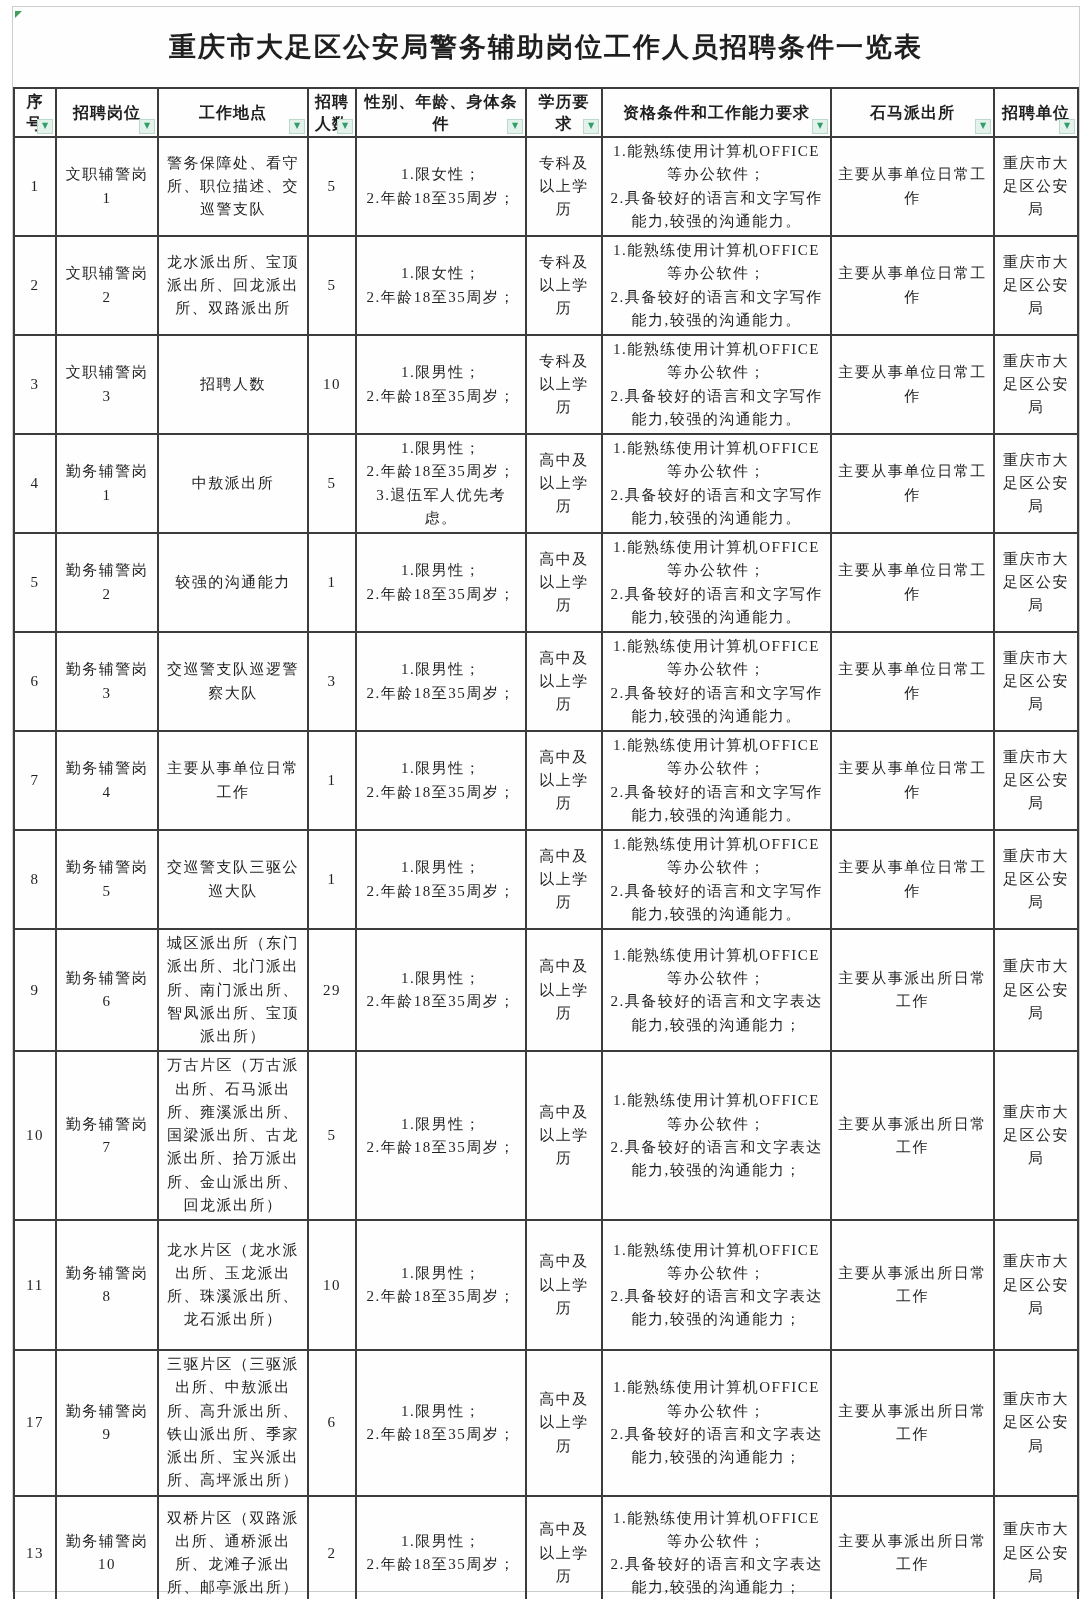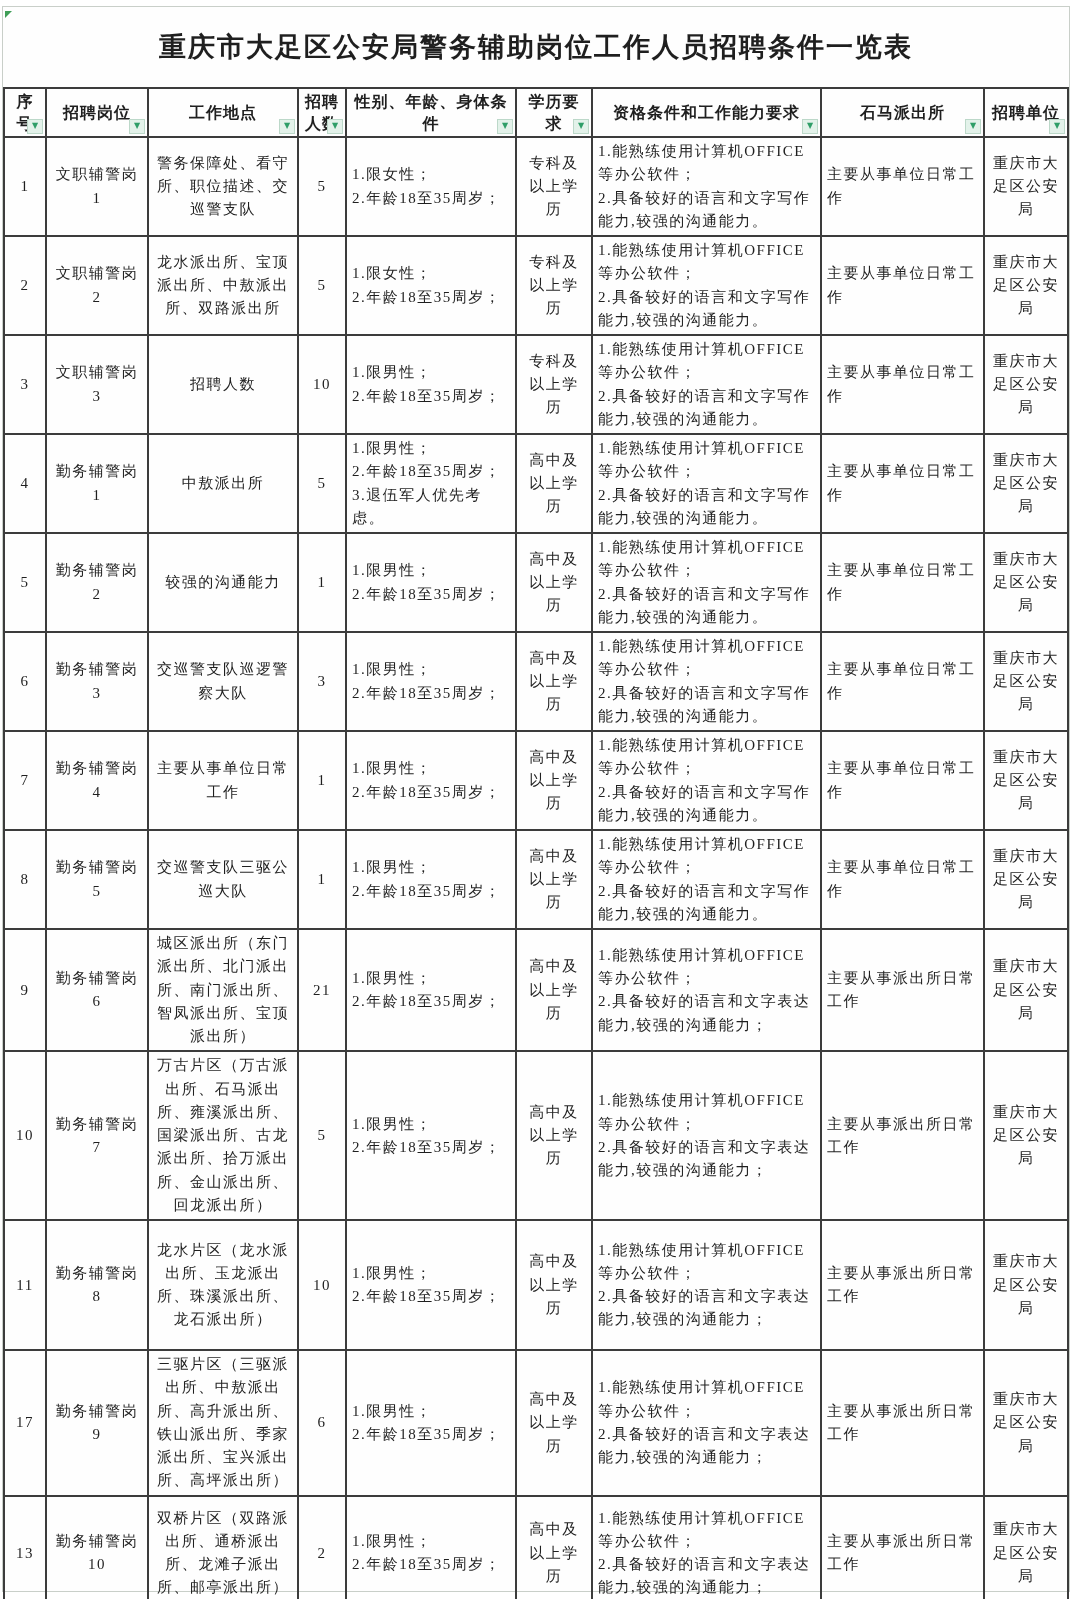--- a/index.html
+++ b/index.html
@@ -8,21 +8,21 @@
     --filter-tri:#2f9e68;
     --corner:#3f9e57;
     --text:#1f1f1f;
   }
   html,body{margin:0;padding:0;background:#ffffff;}
   body{
     width:1080px;height:1599px;position:relative;overflow:hidden;
     font-family:"Liberation Serif","DejaVu Serif",serif;color:var(--text);
   }
   .page{
-    position:absolute;left:2px;top:6px;width:1068px;height:1586px;
+    position:absolute;left:12px;top:6px;width:1068px;height:1586px;
     border:1px solid #c9cfc9;background:#fefefe;box-sizing:border-box;
   }
   .corner-marker{
     position:absolute;left:2px;top:4px;width:0;height:0;
     border-top:7px solid var(--corner);border-right:7px solid transparent;
   }
   .title{
     height:80px;display:flex;align-items:center;justify-content:center;
     font-size:27px;font-weight:bold;letter-spacing:2px;
   }
@@ -35,21 +35,21 @@
     overflow:hidden;
   }
   th{
     font-size:16px;font-weight:bold;height:44px;position:relative;
     letter-spacing:1px;line-height:1.35;text-align:center;
   }
   td{
     font-size:15px;line-height:1.55;letter-spacing:1.5px;white-space:pre-line;
   }
   .al-center{text-align:center;}
-  .al-left{text-align:left;margin-top:12px;}
+  .al-left{text-align:center;margin-top:12px;}
   .filter-btn{
     position:absolute;right:2px;bottom:2px;width:14px;height:13px;
     background:var(--filter-bg);border:1px solid #bcd8c9;
     font-size:8px;line-height:11px;color:var(--filter-tri);
     text-align:center;letter-spacing:0;cursor:pointer;
     font-family:"DejaVu Sans","Liberation Sans",sans-serif;
   }
 </style>
 </head>
 <body>
@@ -121,21 +121,21 @@
 2.年龄18至35周岁；</td>
           <td class="al-center">专科及以上学历</td>
           <td class="al-left">1.能熟练使用计算机OFFICE等办公软件；
 2.具备较好的语言和文字写作能力,较强的沟通能力。</td>
           <td class="al-left">主要从事单位日常工作</td>
           <td class="al-center">重庆市大足区公安局</td>
         </tr>
         <tr style="height: 98px;">
           <td class="al-center">2</td>
           <td class="al-center">文职辅警岗2</td>
-          <td class="al-center">龙水派出所、宝顶派出所、中敖派出所、双路派出所</td>
+          <td class="al-center">龙水派出所、宝顶派出所、回龙派出所、双路派出所</td>
           <td class="al-center">5</td>
           <td class="al-left">1.限女性；
 2.年龄18至35周岁；</td>
           <td class="al-center">专科及以上学历</td>
           <td class="al-left">1.能熟练使用计算机OFFICE等办公软件；
 2.具备较好的语言和文字写作能力,较强的沟通能力。</td>
           <td class="al-left">主要从事单位日常工作</td>
           <td class="al-center">重庆市大足区公安局</td>
         </tr>
         <tr style="height: 96px;">
@@ -214,21 +214,21 @@
           <td class="al-center">高中及以上学历</td>
           <td class="al-left">1.能熟练使用计算机OFFICE等办公软件；
 2.具备较好的语言和文字写作能力,较强的沟通能力。</td>
           <td class="al-left">主要从事单位日常工作</td>
           <td class="al-center">重庆市大足区公安局</td>
         </tr>
         <tr style="height: 108px;">
           <td class="al-center">9</td>
           <td class="al-center">勤务辅警岗6</td>
           <td class="al-center">城区派出所（东门派出所、北门派出所、南门派出所、智凤派出所、宝顶派出所）</td>
-          <td class="al-center">21</td>
+          <td class="al-center">29</td>
           <td class="al-left">1.限男性；
 2.年龄18至35周岁；</td>
           <td class="al-center">高中及以上学历</td>
           <td class="al-left">1.能熟练使用计算机OFFICE等办公软件；
 2.具备较好的语言和文字表达能力,较强的沟通能力；</td>
           <td class="al-left">主要从事派出所日常工作</td>
           <td class="al-center">重庆市大足区公安局</td>
         </tr>
         <tr style="height: 145px;">
           <td class="al-center">10</td>

